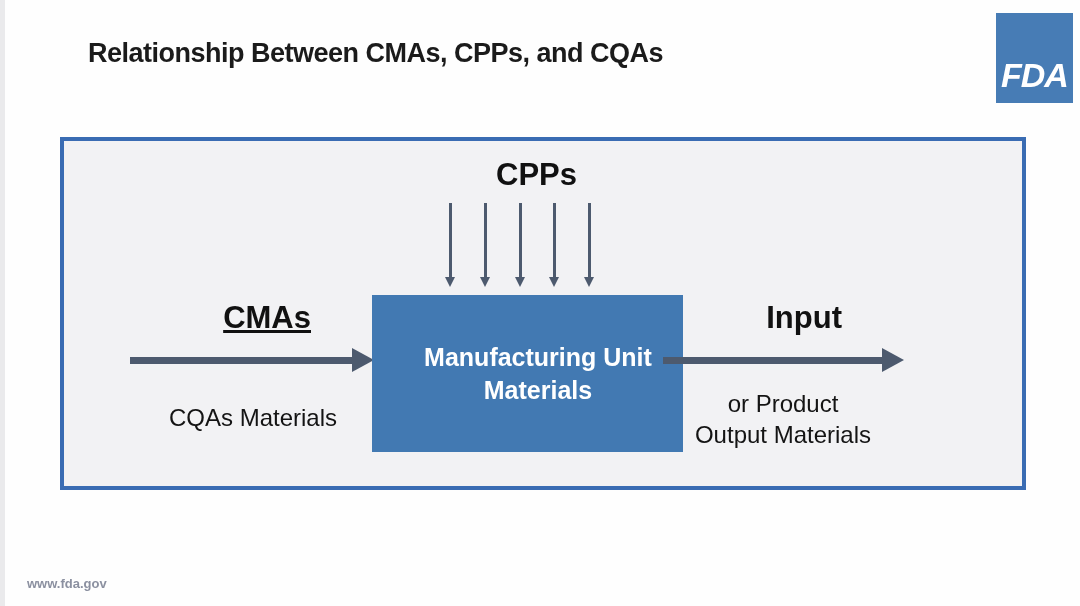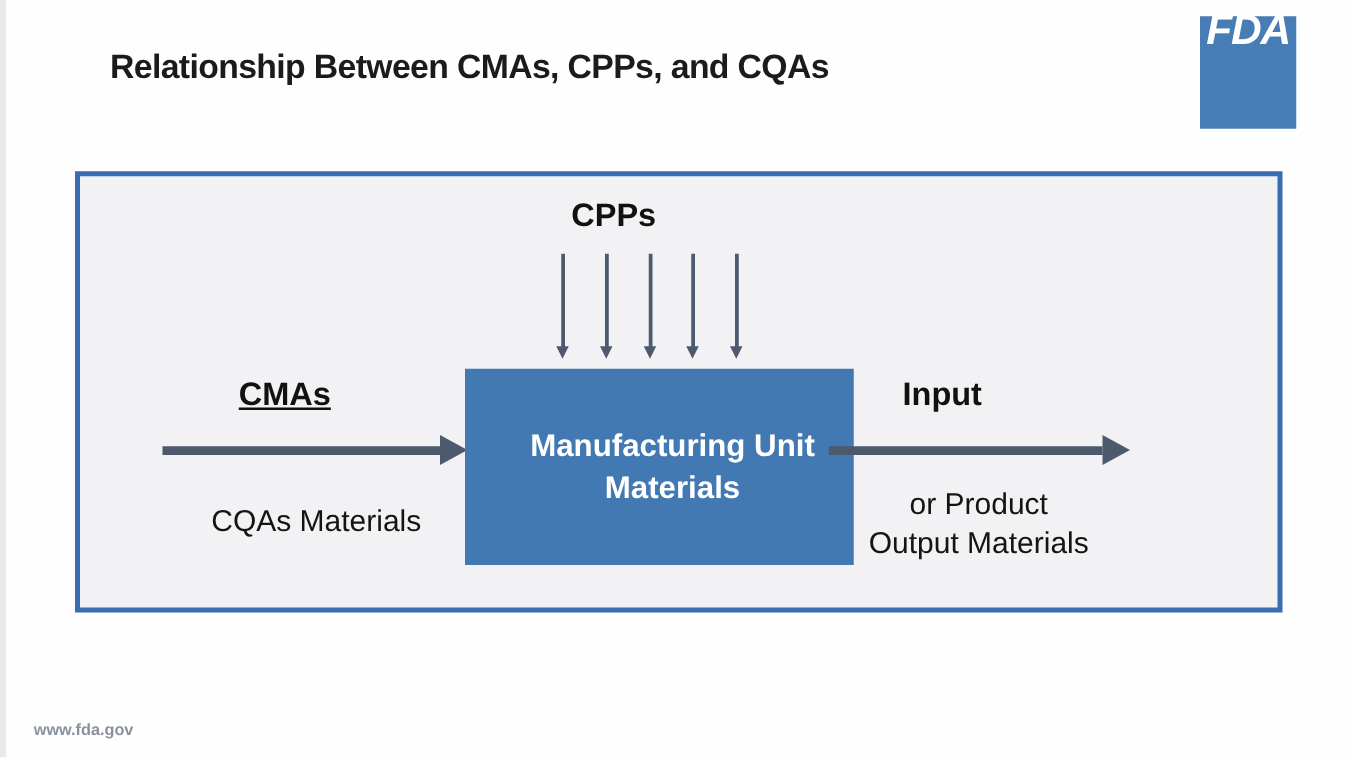--- a/index.html
+++ b/index.html
@@ -11,36 +11,36 @@
   .edge-strip{
     position:absolute; left:0; top:0; width:5px; height:606px;
     background:#eaeaec;
   }
   .slide-title{
     position:absolute; left:88px; top:38px;
     font-size:27px; font-weight:bold; color:#1b1b1b;
     letter-spacing:-0.5px; white-space:nowrap;
   }
   .fda-logo{
-    position:absolute; left:960px; top:13px; width:77px; height:90px;
+    position:absolute; left:996px; top:13px; width:77px; height:90px;
     background:var(--logo-blue, #477cb5);
-    display:flex; align-items:flex-start; justify-content:center;
+    display:flex; align-items:flex-end; justify-content:center;
   }
   .fda-logo span{
     color:#ffffff; font-weight:bold; font-size:34px; letter-spacing:-1px;
     transform:translateY(-8px); font-style:italic;
   }
   .panel{
     position:absolute; left:60px; top:137px; width:958px; height:345px;
     background:var(--panel-fill, #f2f2f4);
     border:4px solid var(--border-blue, #3a6cb3);
   }
   .label{
-    position:absolute; font-weight:bold; color:#111111; font-size:26px;
-    text-align:left; white-space:nowrap;
+    position:absolute; font-weight:bold; color:#111111; font-size:31px;
+    text-align:right; white-space:nowrap;
   }
   .lbl-cpps{ left:457px; top:157px; width:120px; }
   .lbl-cmas{ left:191px; top:300px; width:120px;text-decoration:underline; }
   .lbl-cqas{ left:722px; top:300px; width:120px; }
   .sublabel{
     position:absolute; color:#141414; font-size:24px; text-align:center;
     line-height:31px; white-space:nowrap;
   }
   .lbl-input{ left:143px; top:402px; width:220px; }
   .lbl-output{ left:663px; top:388px; width:240px; white-space:normal; }

